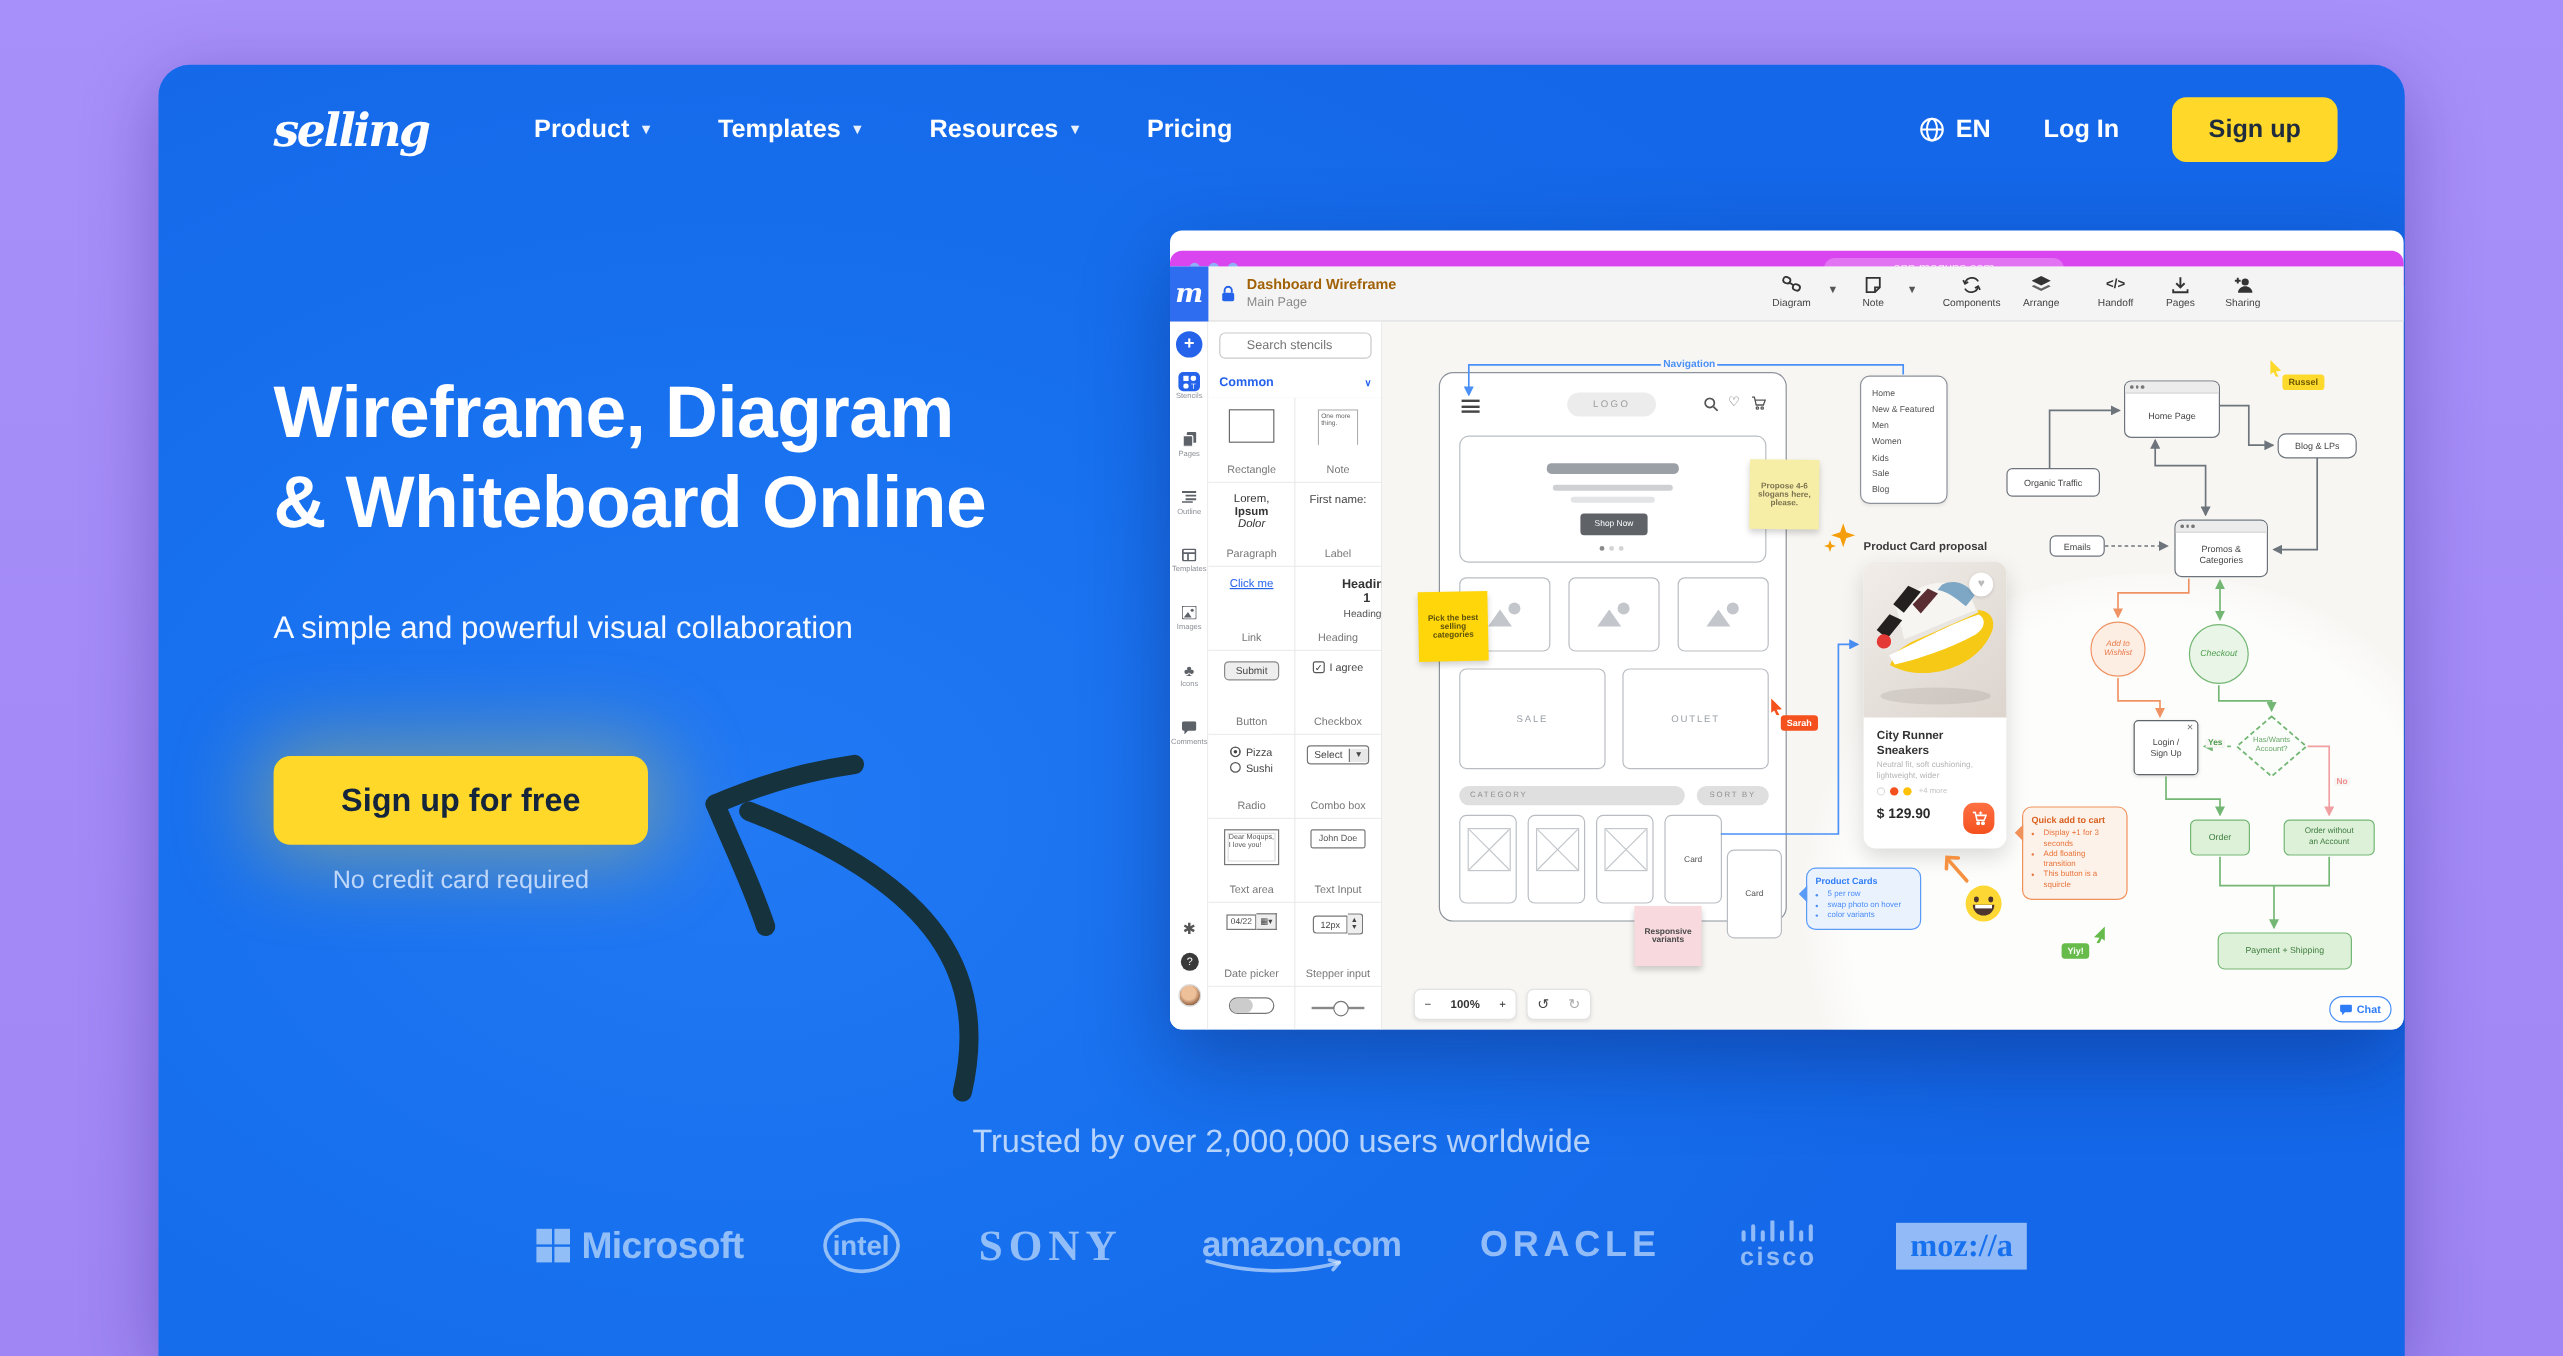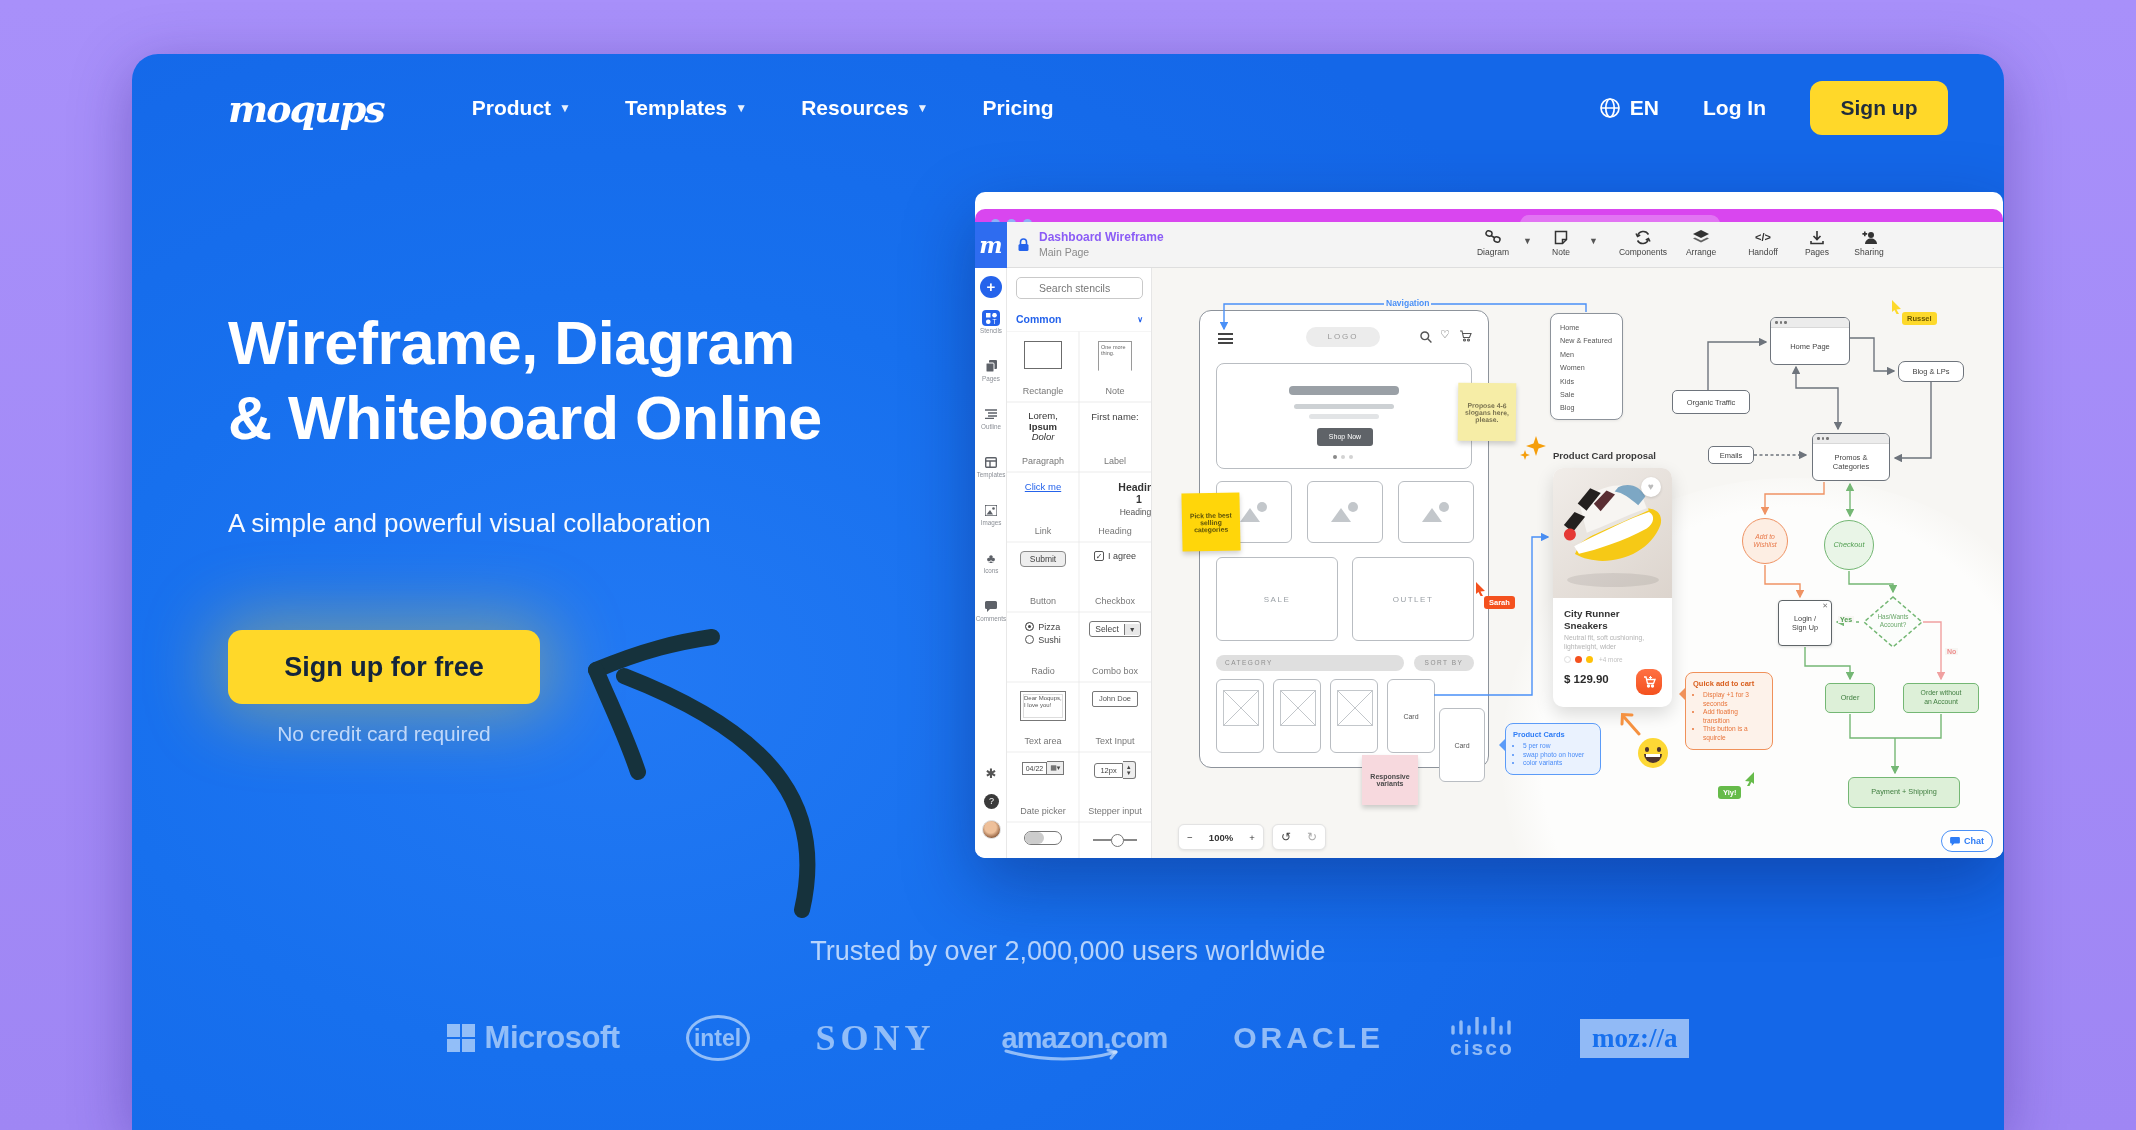--- a/index.html
+++ b/index.html
@@ -54,21 +54,21 @@
   
   .app { left:843px; top:138px; width:1028px; height:666px; border-radius:10px;
          box-shadow:0 26px 70px rgba(8,24,90,.38); background:#fff; font-family:"Liberation Sans",sans-serif; }
   .chrome { left:0; top:17px; width:1028px; height:30px; background:#d946ef; border-radius:10px 10px 0 0; }
   .dot { width:9px; height:9px; border-radius:50%; background:#8fb0f7; top:10px; }
   .urlpill { left:545px; top:6px; width:200px; height:18px; border-radius:9px; background:rgba(255,255,255,.25);
              color:rgba(255,255,255,.8); font-size:11px; text-align:center; line-height:18px; }
   .tbar { left:0; top:30px; width:1028px; height:46px; background:#f4f4f4; border-bottom:1px solid #dedede; }
   .mlogo { left:0; top:0; width:32px; height:46px; background:#2e6cf0; color:#fff; font-family:"DejaVu Serif",serif;
            font-style:italic; font-weight:bold; font-size:22px; display:flex; align-items:center; justify-content:center; }
-  .doc-t1 { left:64px; top:8px; font-size:12px; font-weight:bold; color:#8b5cf6; }
+  .doc-t1 { left:64px; top:8px; font-size:12px; font-weight:bold; color:#a16207; }
   .doc-t2 { left:64px; top:24px; font-size:10.5px; color:#8a8a8a; }
   .tool { top:6px; width:52px; text-align:center; color:#3c3c3c; cursor:pointer; }
   .tool .ic { height:18px; display:flex; align-items:center; justify-content:center; }
   .tool .tl { font-size:8.5px; margin-top:1px; color:#444; }
   .tcaret { top:14px; font-size:9px; color:#555; }
 
   .abody { left:0; top:76px; width:1028px; height:590px; border-radius:0 0 10px 10px; overflow:hidden; }
   
   .rail { left:0; top:0; width:32px; height:590px; background:#fff; border-right:1px solid #e8e8e8; }
   .plus { left:5px; top:8px; width:22px; height:22px; border-radius:50%; background:#2563eb; color:#fff;
@@ -201,21 +201,21 @@
           z-index:5; cursor:pointer; }
   svg { display:block; }
 </style>
 </head>
 <body>
 
 <div class="stage">
   <div class="a card">
 
     <div class="a hdr">
-      <div class="logo">moqups</div>
+      <div class="logo">selling</div>
       <nav class="nav">
         <div class="nav-item">
             <span>Product</span>
             <span class="caret">▼</span>
           </div>
         <div class="nav-item">
             <span>Templates</span>
             <span class="caret">▼</span>
           </div>
         <div class="nav-item">

